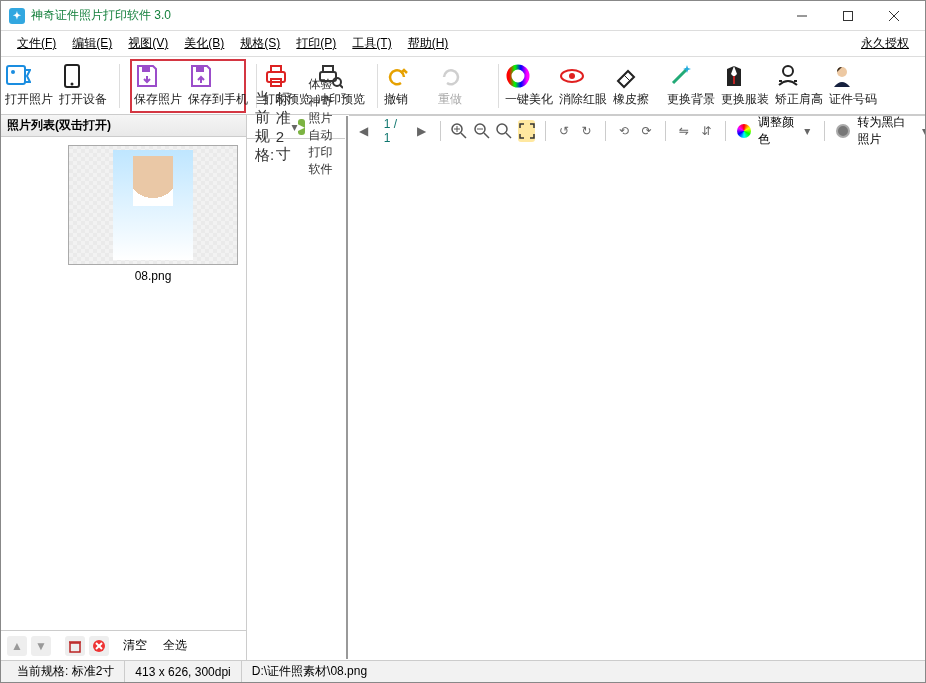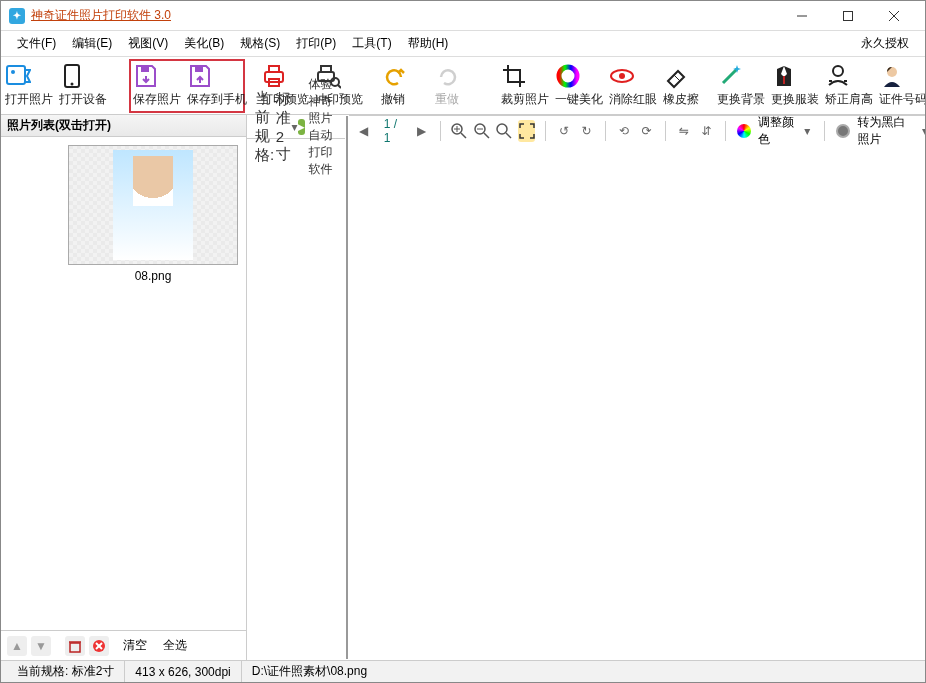--- a/index.html
+++ b/index.html
@@ -1,23 +1,23 @@
 <!DOCTYPE html>
 <html><head>
 <meta charset="utf-8">
 <style>
 * { box-sizing: border-box; margin: 0; padding: 0; font-family: "Microsoft YaHei", "SimSun", sans-serif; font-size: 12px; }
 body { background: #fff; width: 926px; height: 683px; border: 1px solid #888; display: flex; flex-direction: column; overflow: hidden; }
 .titlebar { height: 30px; display: flex; align-items: center; padding: 0 8px; border-bottom: 1px solid #ddd; }
 .titlebar .app-icon { width:16px; height:16px; background:#32a7e0; border-radius:3px; margin-right:6px; display:flex; align-items:center; justify-content:center; color:#fff; font-size:10px; font-weight:bold; }
-.titlebar .title { color:#c2410c;text-decoration:underline; }
+.titlebar .title { color:#15803d; }
 .titlebar .spacer { flex: 1; }
 .titlebar .win-btn { width: 46px; height: 30px; display:flex; align-items:center; justify-content:center; color:#333; cursor:pointer; }
 .menubar { height: 26px; display:flex; align-items:center; padding: 0 8px; border-bottom: 1px solid #ddd; }
-.menubar .menu-item { padding: 3px 8px; cursor:pointer; color:#000; }
+.menubar .menu-item { padding: 3px 8px; cursor:pointer; color:#000;text-decoration:underline; }
 .toolbar { height: 58px; display:flex; align-items:center; border-bottom: 1px solid #ccc; padding: 0 4px; background:#fff; }
 .tool-group { display:flex; align-items:center; height:100%; }
 .tool-sep { width:1px; height:44px; background:#ddd; margin:0 6px; }
 .tool-btn { display:flex; flex-direction:column; align-items:flex-start; justify-content:center; width: 54px; height:54px; cursor:pointer; border-radius:2px; }
 .tool-btn .ticon { width:26px; height:26px; display:flex; align-items:center; justify-content:center; }
 .tool-btn .tlabel { font-size:12px; color:#222; white-space:nowrap; margin-top:2px; }
 .tool-highlight { border:2px solid #d43642; padding:0 2px; height:54px; display:flex; align-items:center; margin:0 4px; }
 .content { flex:1; display:flex; min-height:0; }
 .sidebar { width:246px; border-right:1px solid #ccc; display:flex; flex-direction:column; }
 .side-header { height:22px; background: linear-gradient(#f5f5f5,#e9e9e9); border-bottom:1px solid #ccc; display:flex; align-items:center; padding:0 6px; font-weight:bold; }
@@ -190,28 +190,20 @@
           </svg>
         </span>
       <span class="tlabel">重做</span>
     </div>
   </div>
   <div class="tool-sep"></div>
   <div class="tool-group">
     <div class="tool-btn">
       <span class="ticon">
           <svg width="26" height="26">
-            <path d="M7 2 v17 h17 M2 7 h17 v17" fill="none" stroke="#222" stroke-width="2"></path>
-          </svg>
-        </span>
-      <span class="tlabel">裁剪照片</span>
-    </div>
-    <div class="tool-btn">
-      <span class="ticon">
-          <svg width="26" height="26">
             <circle cx="13" cy="13" r="9" fill="none" stroke-width="5" stroke="url(#g1)"></circle>
             <defs>
               <linearGradient id="g1">
                 <stop offset="0" stop-color="red"></stop>
                 <stop offset="0.33" stop-color="lime"></stop>
                 <stop offset="0.66" stop-color="blue"></stop>
                 <stop offset="1" stop-color="magenta"></stop>
               </linearGradient>
             </defs>
           </svg>

